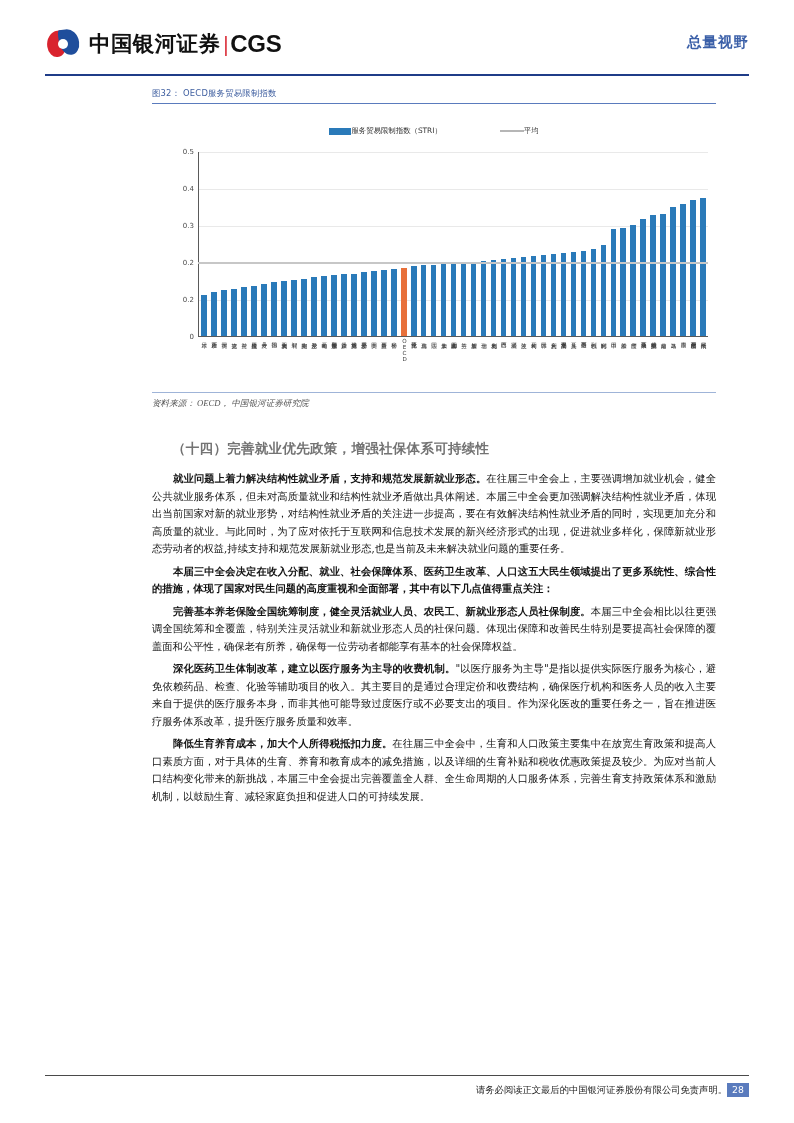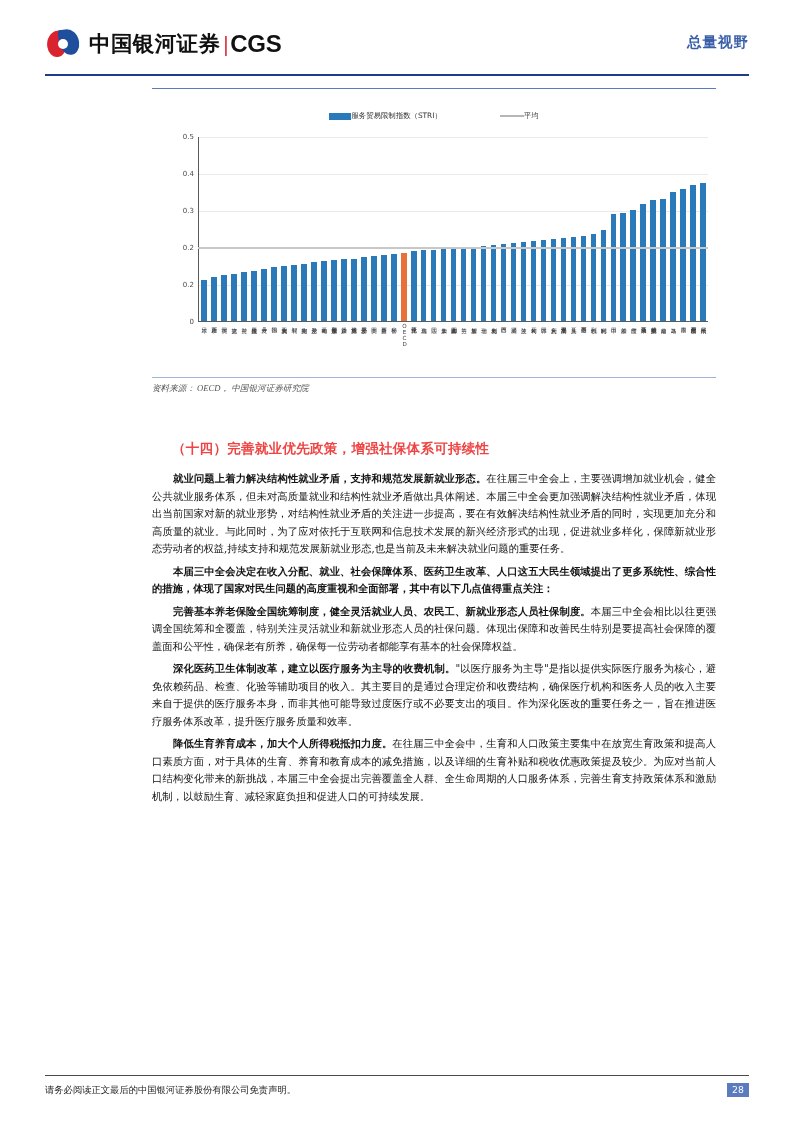--- a/index.html
+++ b/index.html
@@ -268,21 +268,21 @@
   .article {
     position: absolute;
     left: 152px;
     top: 440px;
     width: 564px;
   }
   .section-heading {
     font-family: "DejaVu Sans", "Liberation Sans", sans-serif;
     font-size: 13.5px;
     font-weight: bold;
-    color: #ef4444;
+    color: #737373;
     letter-spacing: 0.3px;
     margin: 0 0 12px 20px;
   }
   .para {
     font-family: "DejaVu Serif", "Liberation Serif", serif;
     font-size: 10.3px;
     line-height: 1.70;
     color: #121212;
     text-align: justify;
     text-indent: 21px;
@@ -305,22 +305,21 @@
   }
   .footer-rule {
     height: 1.1px;
     background: #4a4a4a;
     width: 100%;
     margin-bottom: 7px;
   }
   .footer-row {
     display: flex;
     align-items: center;
-    justify-content: space-between;
-    gap: 38px;
+    justify-content: flex-end;
   }
   .footer-text {
     font-family: "DejaVu Sans", "Liberation Sans", sans-serif;
     font-size: 9.3px;
     color: #1a1a1a;
   }
   .page-number {
     background: #5a7bbd;
     color: #ffffff;
     font-family: "DejaVu Sans", "Liberation Sans", sans-serif;
@@ -342,20 +341,21 @@
     </div>
     <span class="logo-cn">中国银河证券</span>
     <span class="logo-sep">|</span>
     <span class="logo-en">CGS</span>
   </div>
   <div class="header-tagline">总量视野</div>
   <div class="header-rule"></div>
 </div>
 
 <div class="figure-wrap">
+  <div class="fig-title">图32： OECD服务贸易限制指数</div>
   <div class="fig-rule-top"></div>
 
   <div class="fig-body">
 
     <div class="legend">
       <div class="legend-item">
         <span class="legend-swatch-bar"></span>
         <span class="legend-label">服务贸易限制指数（STRI）</span>
       </div>
       <div class="legend-item">

